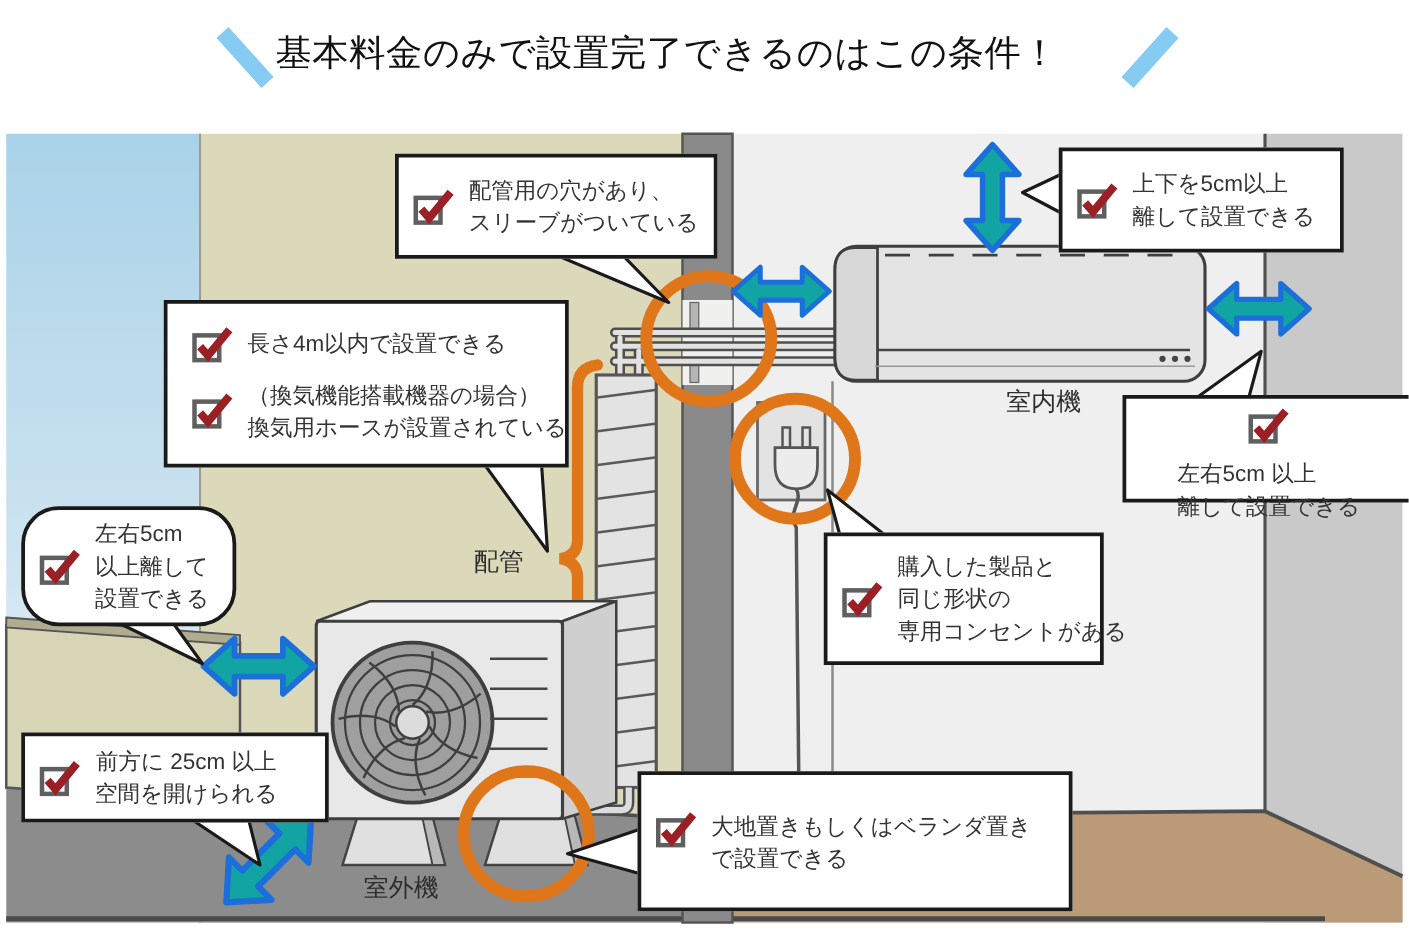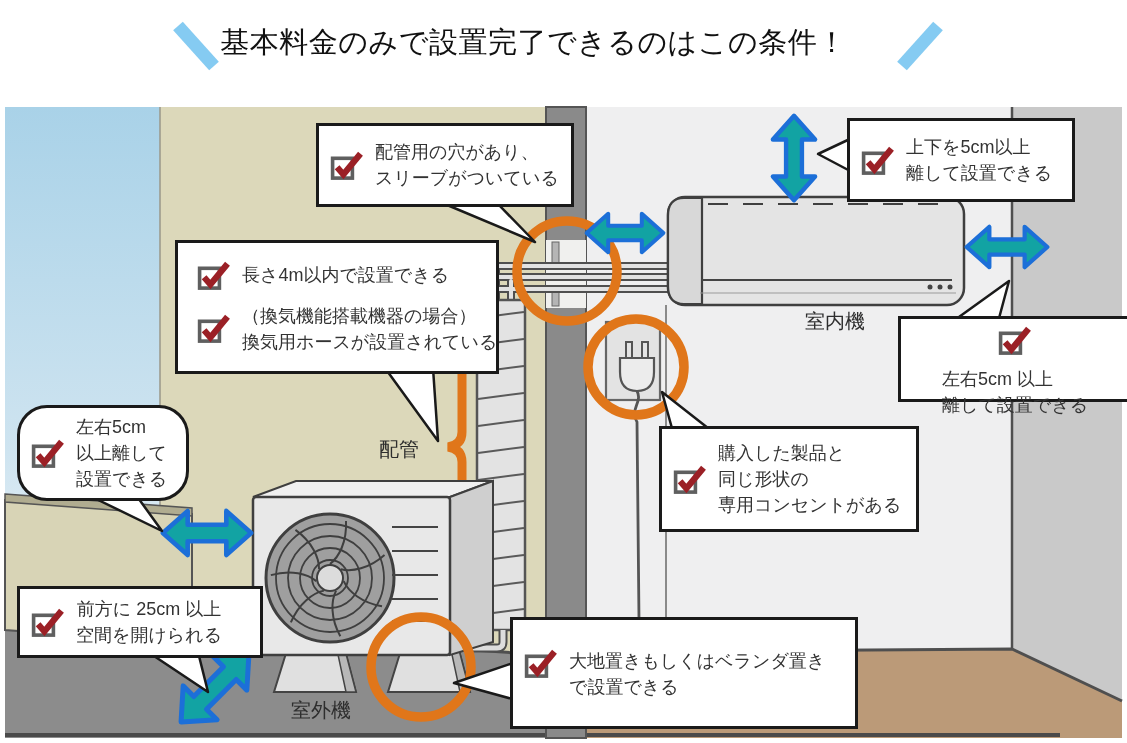--- a/index.html
+++ b/index.html
@@ -18,25 +18,25 @@
   .lbl-outdoor{left:291px;top:697px;}
   .callout{
     position:absolute;background:#fff;border:3px solid #1a1a1a;box-sizing:border-box;
     display:flex;align-items:center;gap:10px;padding:6px 10px;
     font-size:18px;line-height:26px;color:#333;z-index:2;white-space:nowrap;
   }
   .cbx{width:36px;height:31px;flex:0 0 auto;display:block;}
   .co-a{left:316px;top:123px;width:258px;height:84px;}
   .co-b{left:847px;top:118px;width:228px;height:84px;}
   .co-c{left:898px;top:316px;width:234px;height:86px;flex-direction:column;}
-  .co-d{left:131px;top:240px;width:324px;height:134px;flex-direction:column;align-items:flex-start;justify-content:center;gap:12px;padding-left:18px;margin-left:44px;}
+  .co-d{left:131px;top:240px;width:324px;height:134px;flex-direction:column;align-items:flex-start;justify-content:center;gap:12px;padding-left:18px;}
   .co-d .item{display:flex;align-items:center;gap:10px;}
   .co-e{left:17px;top:405px;width:172px;height:96px;border-radius:30px;}
   .co-f{left:17px;top:586px;width:246px;height:72px;text-align:center;}
-  .co-g{left:659px;top:426px;width:260px;height:106px;}
+  .co-g{left:659px;top:426px;width:224px;height:106px;}
   .co-h{left:510px;top:617px;width:348px;height:112px;align-items:flex-start;padding-top:28px;}
 </style>
 </head>
 <body>
 
 <div class="canvas">
 
   <svg class="scene-svg" width="1127" height="743" viewBox="0 0 1127 743">
     <defs>
       <linearGradient id="skyg" x1="0" y1="0" x2="0" y2="1">

